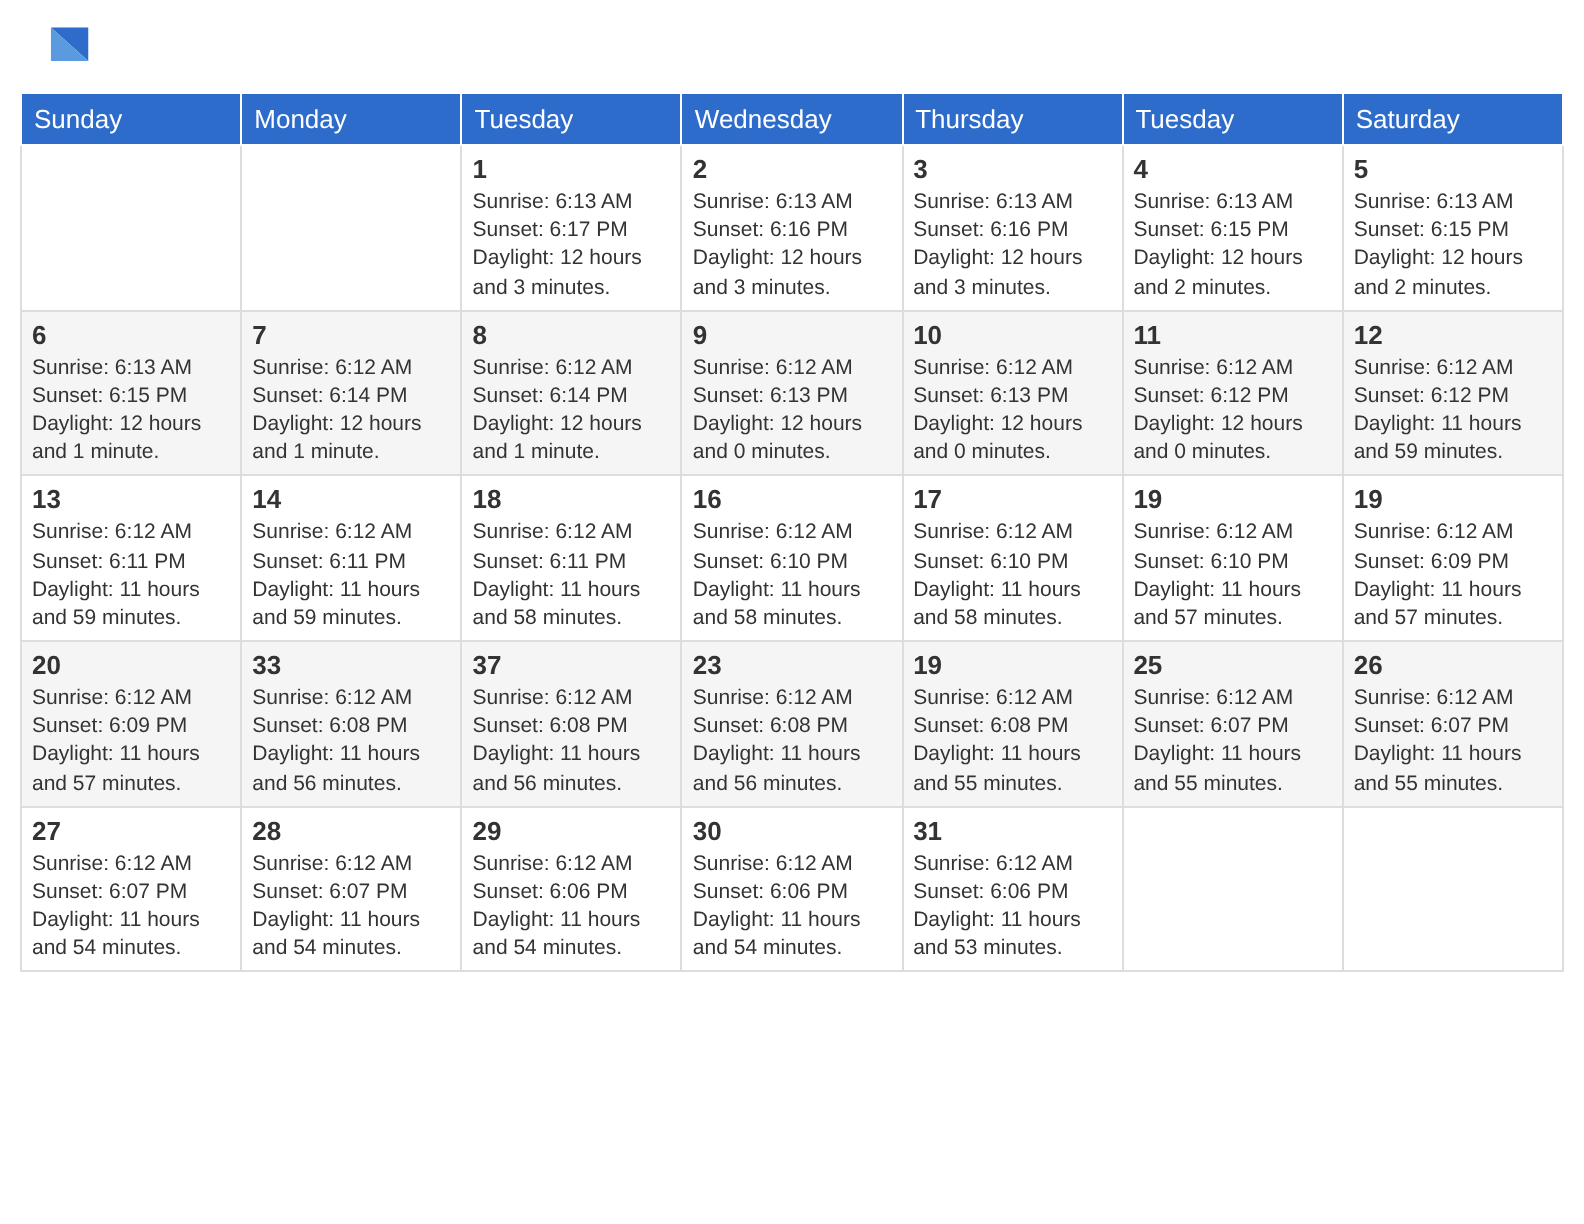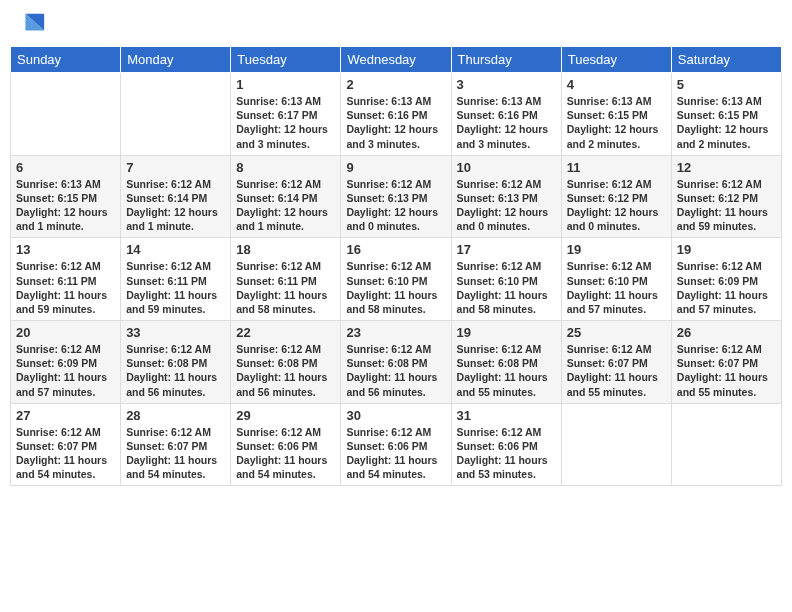--- a/index.html
+++ b/index.html
@@ -85,21 +85,20 @@
     .day-number {
       font-size: 13px;
       font-weight: bold;
       display: block;
       margin-bottom: 2px;
     }
     .day-info {
       font-size: 10.5px;
       line-height: 1.35;
       color: #333;
-      font-weight: bold;
     }
     .empty-cell {
       background: #fff !important;
     }
   </style>
 </head>
 <body>
 
 <div class="header">
   <div class="logo">
@@ -260,21 +259,21 @@
 Sunset: 6:09 PM
 Daylight: 11 hours and 57 minutes.</div>
         </td>
         <td>
           <span class="day-number">33</span>
           <div class="day-info" style="white-space: pre-line;">Sunrise: 6:12 AM
 Sunset: 6:08 PM
 Daylight: 11 hours and 56 minutes.</div>
         </td>
         <td>
-          <span class="day-number">22</span>
+          <span class="day-number">37</span>
           <div class="day-info" style="white-space: pre-line;">Sunrise: 6:12 AM
 Sunset: 6:08 PM
 Daylight: 11 hours and 56 minutes.</div>
         </td>
         <td>
           <span class="day-number">23</span>
           <div class="day-info" style="white-space: pre-line;">Sunrise: 6:12 AM
 Sunset: 6:08 PM
 Daylight: 11 hours and 56 minutes.</div>
         </td>

